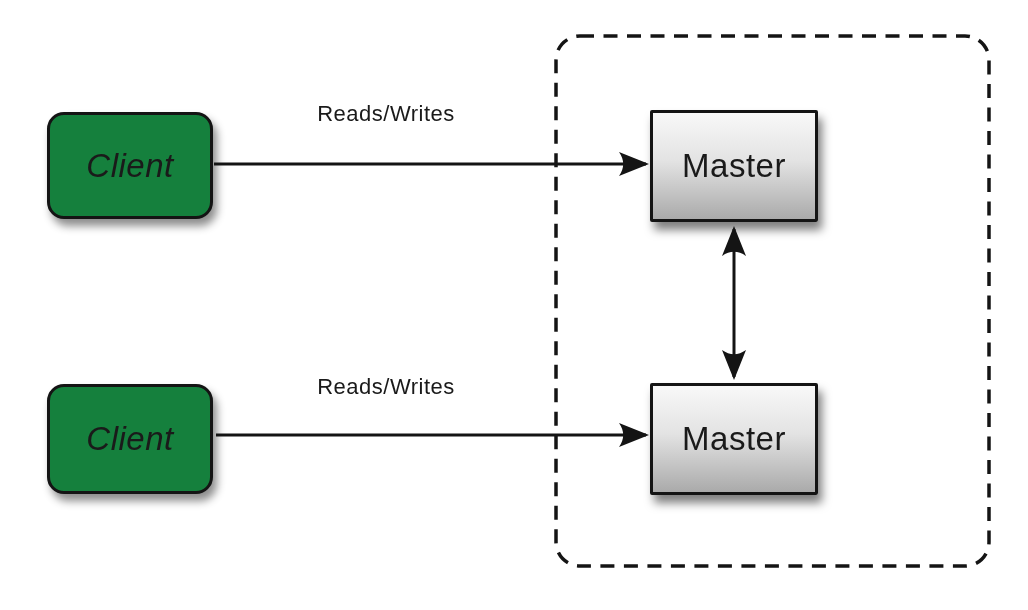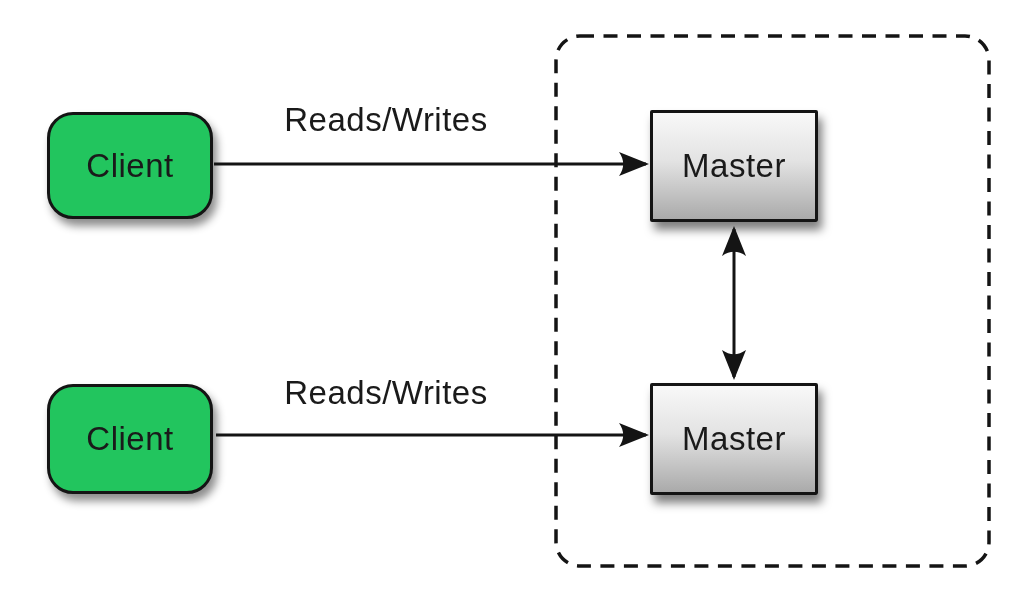--- a/index.html
+++ b/index.html
@@ -28,33 +28,34 @@
     display: flex;
     align-items: center;
     justify-content: center;
     box-sizing: border-box;
     border: 3px solid #141414;
     font-size: 33px;
     color: #1a1a1a;
     letter-spacing: 0.5px;
   }
   .client {
-    background: #22c55e;
-    border-radius: 26px;
+    background: #15803d;
+    border-radius: 17px;
     box-shadow: 4px 7px 9px rgba(0,0,0,0.45);
+    font-style: italic;
   }
   .master {
     background: linear-gradient(to bottom, #f8f8f8 0%, #e3e3e3 45%, #aaaaaa 100%);
     border-radius: 2px;
     box-shadow: 4px 8px 10px rgba(0,0,0,0.5);
     align-items: center;
   }
   .edge-label {
     position: absolute;
-    font-size: 33px;
+    font-size: 22px;
     color: #1a1a1a;
     letter-spacing: 0.5px;
     white-space: nowrap;
   }
   .edge-label.centered {
     text-align: center;
   }
 </style>
 </head>
 <body>

